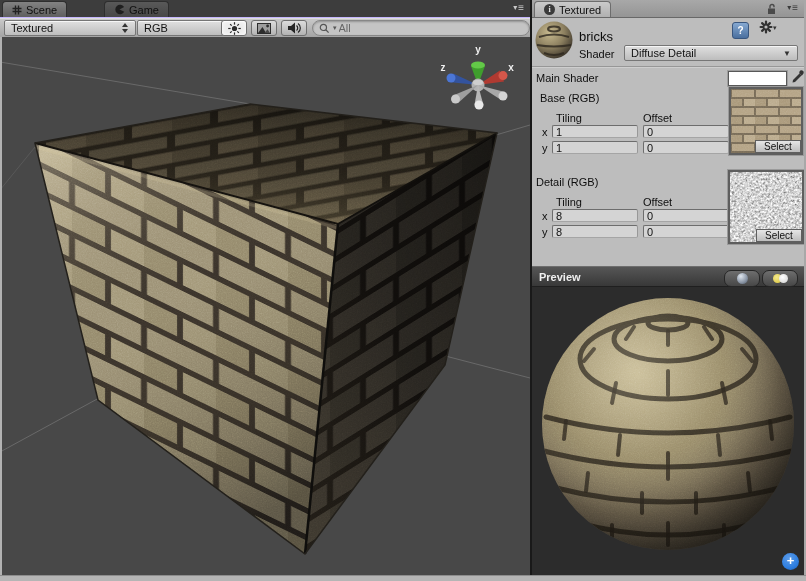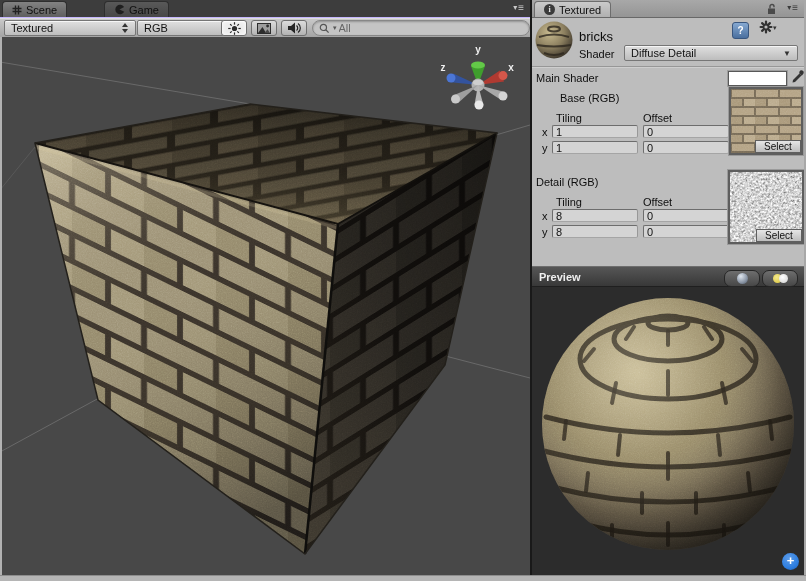--- a/index.html
+++ b/index.html
@@ -297,21 +297,21 @@
     </div>
     <div class="sep" style="top:66px;"></div>
 
     <div class="abs lbl" style="left:4px;top:72px;">Main Shader</div>
     <div class="abs swatch" style="left:196px;top:71px;"></div>
     <svg class="abs" style="left:259px;top:69px;" width="14" height="15" viewBox="0 0 14 15">
       <path d="M1.5 13.5 L2 11 L8.5 4.5 L10.5 6.5 L4 13 Z" fill="#333"></path>
       <path d="M8.5 2.5 A1.8 1.8 0 0 1 12.5 4.5 L10.8 6.8 L8.2 4.2 Z" fill="#333"></path>
     </svg>
 
-    <div class="abs lbl" style="left:20px;top:92px;padding-left:8px;">Base (RGB)</div>
+    <div class="abs lbl" style="left:0;top:92px;padding-left:8px;">Base (RGB)</div>
     <div class="colhdr" style="left:24px;top:112px;">Tiling</div>
     <div class="colhdr" style="left:111px;top:112px;">Offset</div>
     <div class="rowlbl" style="left:10px;top:126px;">x</div>
     <input class="field" style="left: 20px; top: 125px;" readonly="" value="1">
     <input class="field" style="left: 111px; top: 125px;" readonly="" value="0">
     <div class="rowlbl" style="left:10px;top:142px;">y</div>
     <input class="field" style="left: 20px; top: 141px;" readonly="" value="1">
     <input class="field" style="left: 111px; top: 141px;" readonly="" value="0">
     <div class="thumb" style="left:197px;top:87px;width:70px;height:64px;">
       <svg width="70" height="64">

